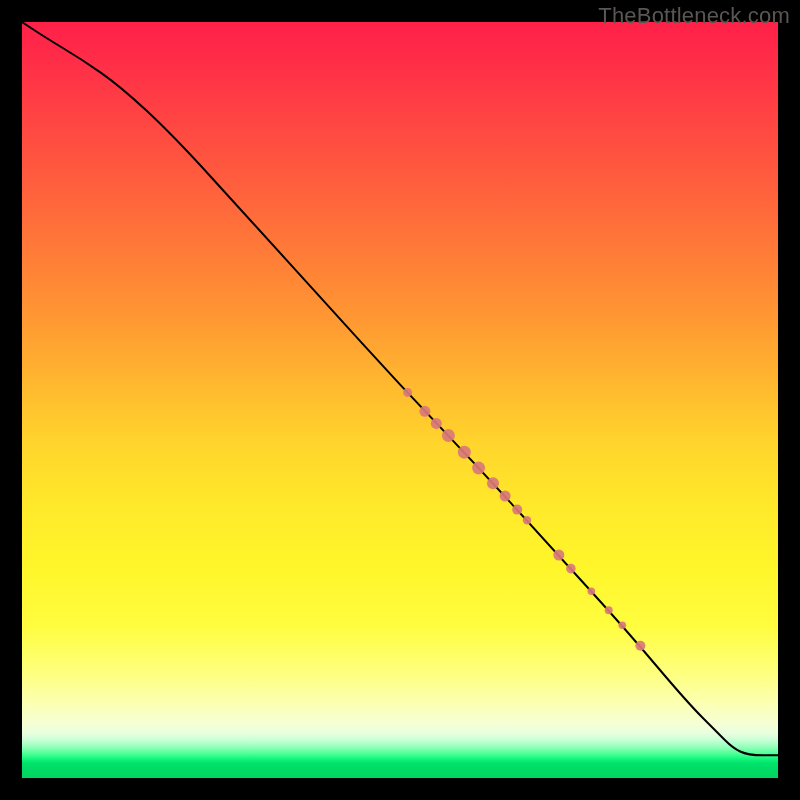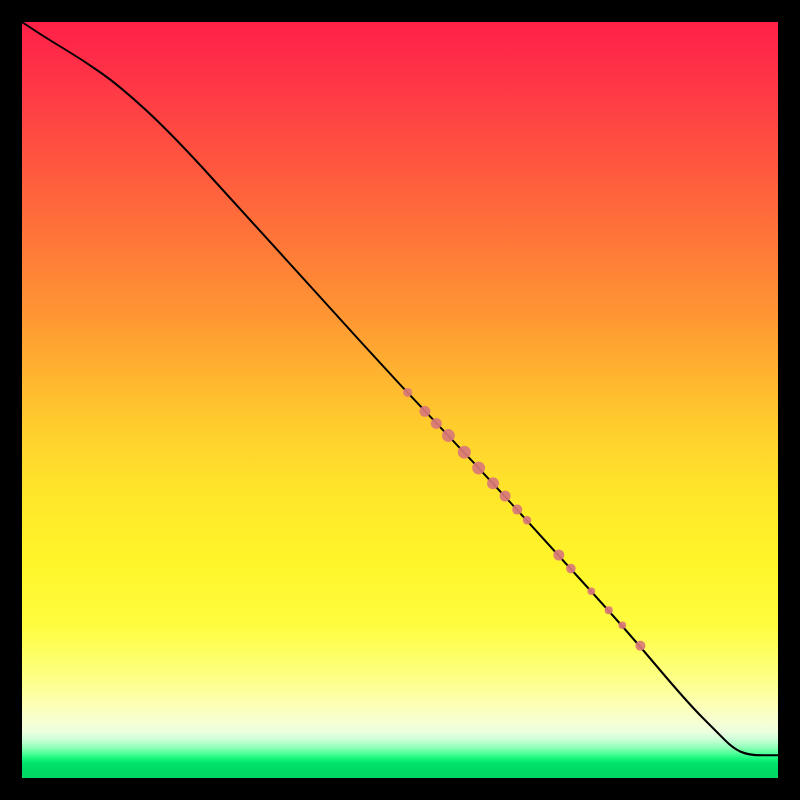--- a/index.html
+++ b/index.html
@@ -105,13 +105,14 @@
           <circle cx="536.8" cy="533.0" r="5.5" class="dot" fill="#d97878"></circle>
           <circle cx="548.9" cy="546.6" r="4.8" class="dot" fill="#d97878"></circle>
           <circle cx="569.3" cy="569.3" r="3.8" class="dot" fill="#d97878"></circle>
           <circle cx="586.7" cy="588.2" r="4.0" class="dot" fill="#d97878"></circle>
           <circle cx="600.3" cy="603.3" r="3.8" class="dot" fill="#d97878"></circle>
           <circle cx="618.4" cy="623.7" r="5.0" class="dot" fill="#d97878"></circle>
         </g>
     </svg>
   </div>
 
+  <div class="watermark">TheBottleneck.com</div>
 </div>
 
 </body></html>

